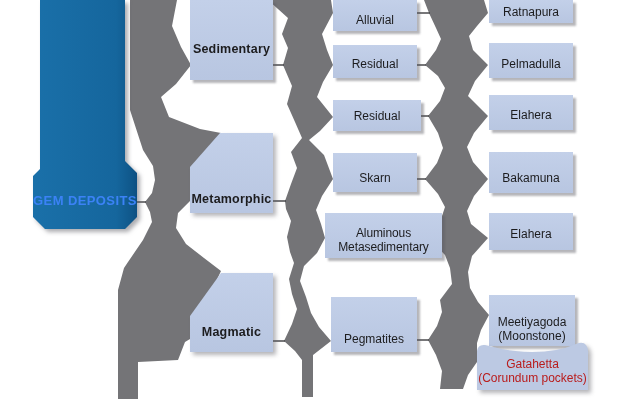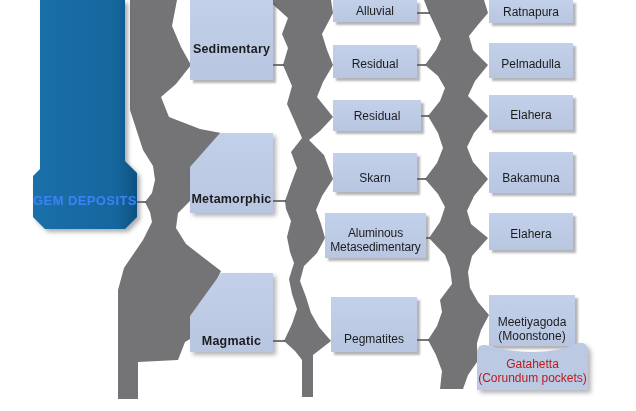--- a/index.html
+++ b/index.html
@@ -102,38 +102,38 @@
 
   <div class="node node--cat" style="left:190px;top:0;width:83px;height:80px;padding-bottom:24px;">
     <span>Sedimentary</span>
   </div>
   <div class="clipwrap" style="left:190px;top:133px;width:83px;height:80px;">
     <div class="node node--cat node--clip" style="width:83px;height:80px;padding-bottom:7px;clip-path:polygon(30px 0,83px 0,83px 80px,0 80px,0 34px);">
       <span>Metamorphic</span>
     </div>
   </div>
   <div class="clipwrap" style="left:190px;top:273px;width:83px;height:79px;">
-    <div class="node node--cat node--clip" style="width:83px;height:79px;padding-bottom:4px;clip-path:polygon(31px 0,83px 0,83px 79px,0 79px,0 43px);">
+    <div class="node node--cat node--clip" style="width:83px;height:79px;padding-bottom:13px;clip-path:polygon(31px 0,83px 0,83px 79px,0 79px,0 43px);">
       <span>Magmatic</span>
     </div>
   </div>
 
-  <div class="node" style="left:333px;top:0;width:84px;height:22px;padding-bottom:4px;">
+  <div class="node" style="left:333px;top:0;width:84px;height:31px;padding-bottom:4px;">
     <span>Alluvial</span>
   </div>
   <div class="node" style="left:333px;top:45px;width:84px;height:33px;padding-bottom:7px;">
     <span>Residual</span>
   </div>
   <div class="node" style="left:333px;top:100px;width:88px;height:31px;padding-bottom:8px;">
     <span>Residual</span>
   </div>
   <div class="node" style="left:333px;top:153px;width:84px;height:39px;padding-bottom:7px;">
     <span>Skarn</span>
   </div>
-  <div class="node" style="left:325px;top:213px;width:101px;height:45px;padding-bottom:4px;letter-spacing:-0.1px;">
+  <div class="node" style="left:325px;top:213px;width:117px;height:45px;padding-bottom:4px;letter-spacing:-0.1px;">
     <span>Aluminous Metasedimentary</span>
   </div>
   <div class="node" style="left:331px;top:297px;width:86px;height:55px;padding-bottom:6px;">
     <span>Pegmatites</span>
   </div>
 
   <div class="node" style="left:489px;top:0;width:84px;height:23px;padding-bottom:4px;">
     <span>Ratnapura</span>
   </div>
   <div class="node" style="left:489px;top:43px;width:84px;height:35px;padding-bottom:7px;">

